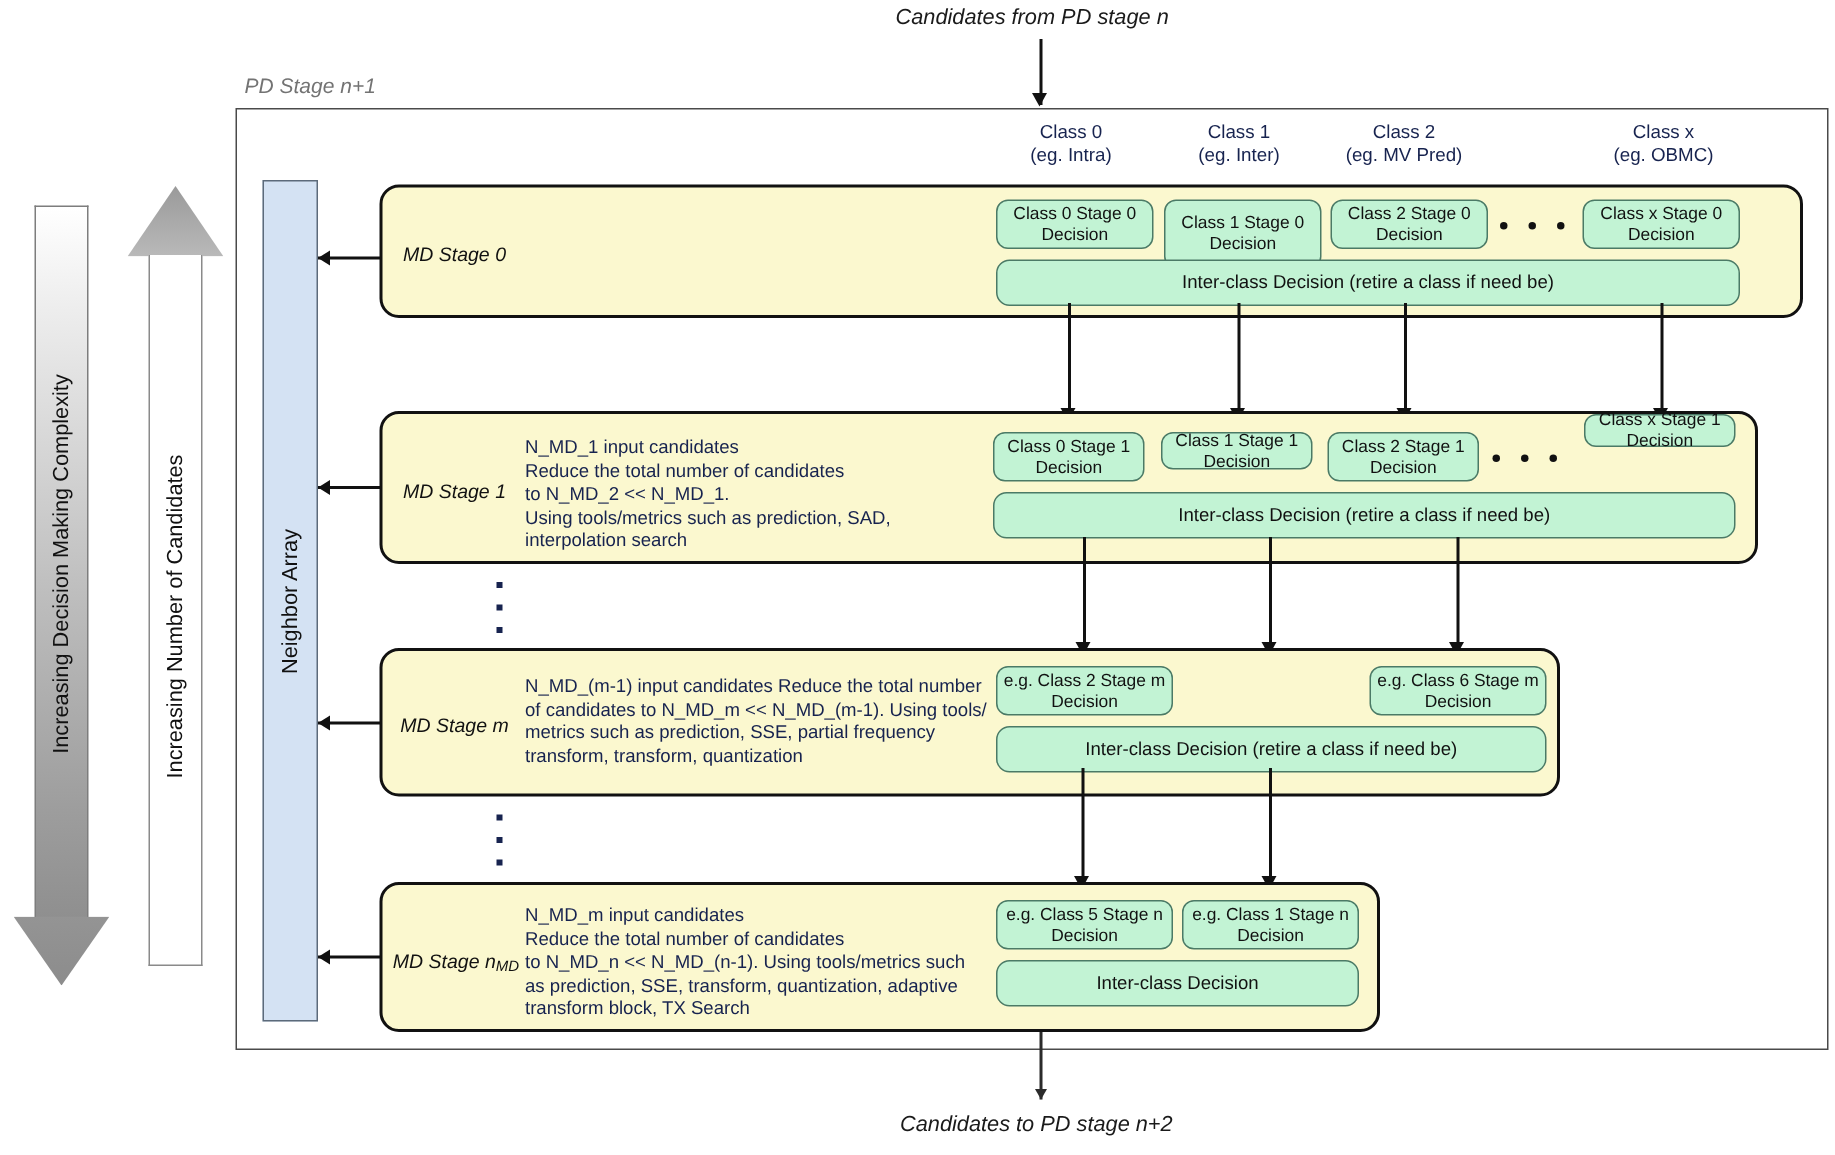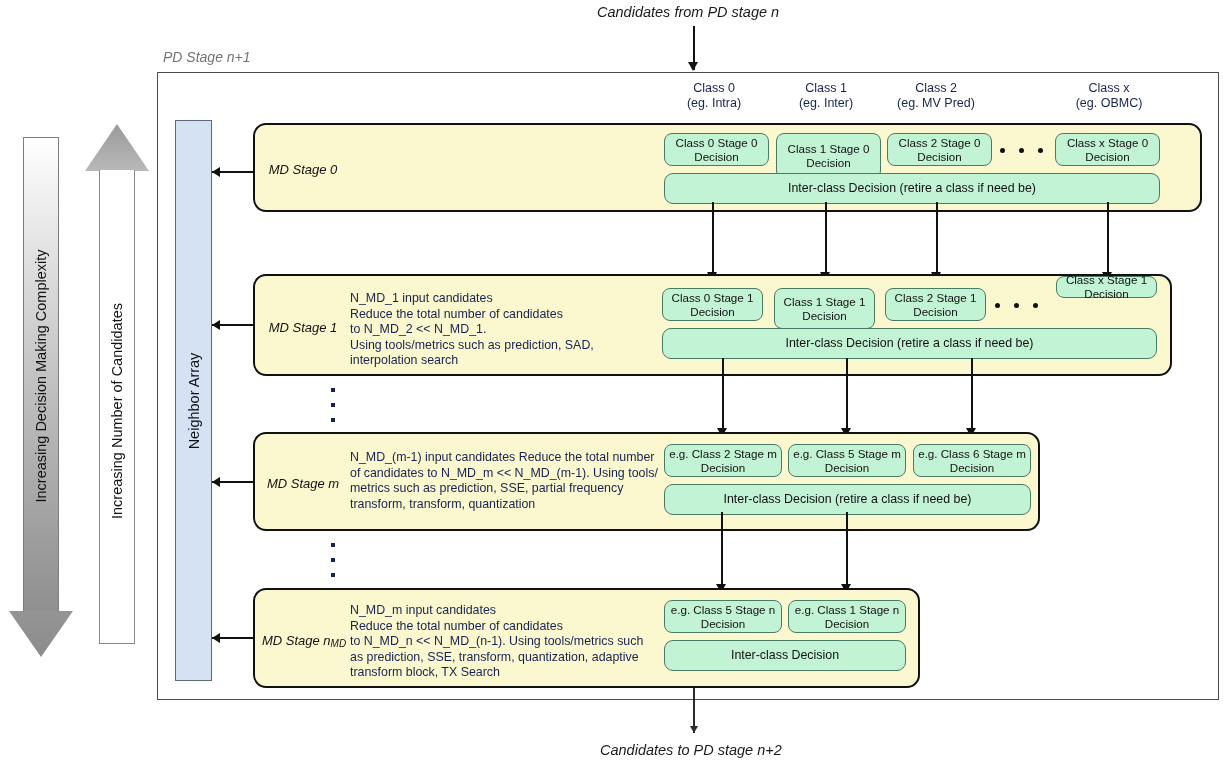--- a/index.html
+++ b/index.html
@@ -203,21 +203,21 @@
   <div class="stage-name" style="left:8px;top:44px;width:80px;text-align:center;">
     <span>MD Stage 1</span>
   </div>
   <div class="stage-desc" style="left:95px;top:15px;width:320px;">N_MD_1 input candidates
 Reduce the total number of candidates
 to N_MD_2 &lt;&lt; N_MD_1.
 Using tools/metrics such as prediction, SAD,
 interpolation search</div>
 
   <div class="gbox" style="left:407px;top:12px;width:101px;height:33px;">Class 0 Stage 1 Decision</div>
-  <div class="gbox" style="left:519px;top:12px;width:101px;height:41px;">Class 1 Stage 1 Decision</div>
+  <div class="gbox" style="left:519px;top:12px;width:101px;height:25px;">Class 1 Stage 1 Decision</div>
   <div class="gbox" style="left:630px;top:12px;width:101px;height:33px;">Class 2 Stage 1 Decision</div>
   <div class="hdots" style="left:740px;top:27px;">
     <i></i>
       <i></i>
       <i></i>
   </div>
   <div class="gbox" style="left:801px;top:0;width:101px;height:22px;">Class x Stage 1 Decision</div>
 
   <div class="gbox wide" style="left:407px;top:52px;width:495px;height:31px;">Inter-class Decision (retire a class if need be)</div>
 </div>
@@ -238,21 +238,20 @@
 <div class="abs stage" style="left:253px;top:432px;width:787px;height:99px;">
   <div class="stage-name" style="left:8px;top:42px;width:80px;text-align:center;">
     <span>MD Stage m</span>
   </div>
   <div class="stage-desc" style="left:95px;top:16px;width:330px;">N_MD_(m-1) input candidates Reduce the total number
 of candidates to N_MD_m &lt;&lt; N_MD_(m-1). Using tools/
 metrics such as prediction, SSE, partial frequency
 transform, transform, quantization</div>
 
   <div class="gbox" style="left:409px;top:10px;width:118px;height:33px;">e.g. Class 2 Stage m Decision</div>
-  <div class="gbox" style="left:533px;top:10px;width:118px;height:33px;">e.g. Class 5 Stage m Decision</div>
   <div class="gbox" style="left:658px;top:10px;width:118px;height:33px;">e.g. Class 6 Stage m Decision</div>
 
   <div class="gbox wide" style="left:409px;top:50px;width:367px;height:31px;">Inter-class Decision (retire a class if need be)</div>
 </div>
 
 <div class="vdots" style="left:331px;top:543px;">
   <i></i>
     <i></i>
     <i></i>
 </div>

